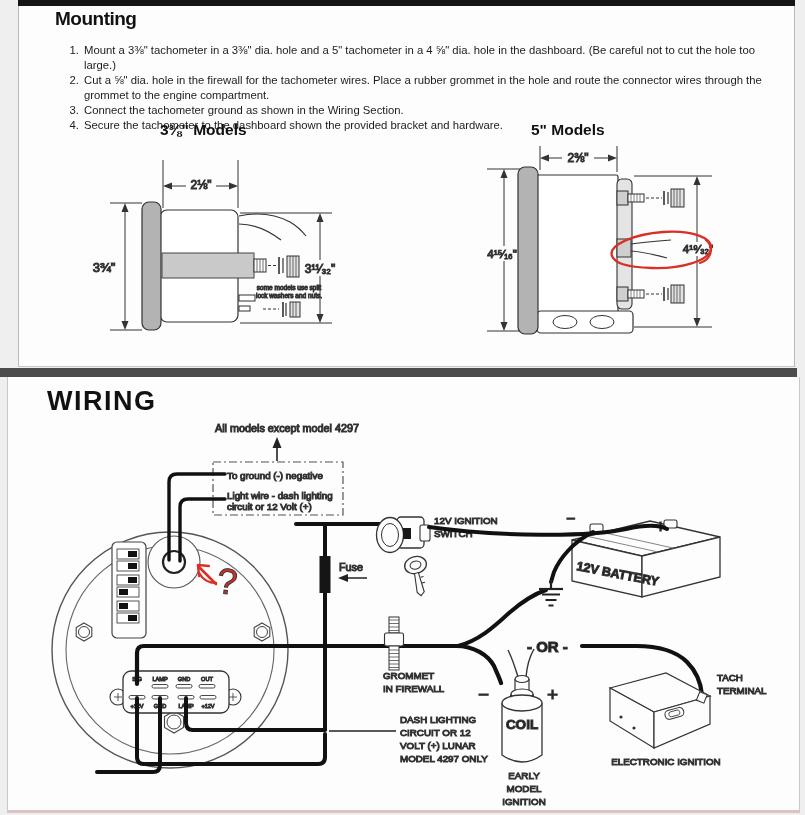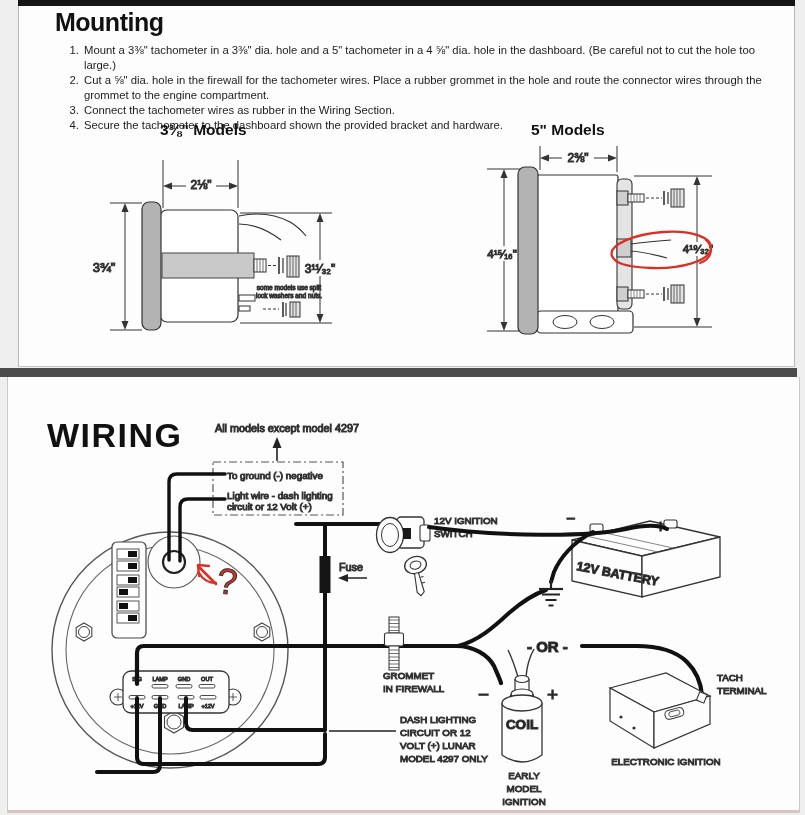--- a/index.html
+++ b/index.html
@@ -8,29 +8,29 @@
     background:#efefef;
     font-family:"Liberation Sans","DejaVu Sans",sans-serif;
     color:#1a1a1a;
   }
   .topbar{position:absolute;left:18px;top:0;width:777px;height:6px;background:#151515;}
   .mounting-box{position:absolute;left:18px;top:0;width:775px;height:366px;background:#fdfdfd;
     border-left:1px solid #b9b9b9;border-right:1px solid #b9b9b9;border-bottom:1px solid #c8c8c8;}
   .divider{position:absolute;left:0;top:368px;width:797px;height:9px;background:#4c4c4c;}
   .wiring-box{position:absolute;left:7px;top:377px;width:791px;height:433px;background:#fdfdfd;
     border-left:1px solid #c9c9c9;border-right:1px solid #c9c9c9;border-bottom:3px solid #dcc3c3;}
-  .mounting-title{position:absolute;left:55px;top:8px;font-size:25px;font-weight:bold;letter-spacing:-0.5px;color:#111;}
+  .mounting-title{position:absolute;left:55px;top:8px;font-size:19px;font-weight:bold;letter-spacing:-0.5px;color:#111;}
   .instructions{position:absolute;left:64px;top:43px;width:720px;font-size:11.3px;line-height:15px;color:#1c1c1c;}
   .instr{display:flex;}
   .instr .num{width:15px;text-align:right;margin-right:5px;flex:none;}
   .instr .txt{flex:1;}
   .model-title{position:absolute;font-size:15.5px;font-weight:bold;color:#111;}
   .mt-338{left:160px;top:121px;}
   .mt-5{left:531px;top:121px;}
-  .wiring-title{position:absolute;left:47px;top:416px;font-size:34px;font-weight:bold;letter-spacing:1.5px;color:#111;}
+  .wiring-title{position:absolute;left:47px;top:386px;font-size:27px;font-weight:bold;letter-spacing:1.5px;color:#111;}
   svg.overlay{position:absolute;left:0;top:0;}
   svg text{font-family:"Liberation Sans","DejaVu Sans",sans-serif;fill:#1a1a1a;}
   .t5{font-size:5.6px;}
   .t6{font-size:6.5px;fill:#555;}
   .t10{font-size:9.8px;}
   .t11{font-size:10.8px;}
   .t12{font-size:12px;}
   .t115{font-size:11.5px;}
   .t13{font-size:13px;}
   .tcoil{font-size:13.5px;font-weight:bold;}
@@ -55,21 +55,21 @@
   <div class="instr">
     <span class="num">1.</span>
     <span class="txt">Mount a 3⅜" tachometer in a 3⅜" dia. hole and a 5" tachometer in a 4 ⅝" dia. hole in the dashboard. (Be careful not to cut the hole too large.)</span>
   </div>
   <div class="instr">
     <span class="num">2.</span>
     <span class="txt">Cut a ⅝" dia. hole in the firewall for the tachometer wires. Place a rubber grommet in the hole and route the connector wires through the grommet to the engine compartment.</span>
   </div>
   <div class="instr">
     <span class="num">3.</span>
-    <span class="txt">Connect the tachometer wires as rubber in the Wiring Section.</span>
+    <span class="txt">Connect the tachometer ground as shown in the Wiring Section.</span>
   </div>
   <div class="instr">
     <span class="num">4.</span>
     <span class="txt">Secure the tachometer to the dashboard shown the provided bracket and hardware.</span>
   </div>
 </div>
 
 <div class="model-title mt-338">3⅜" Models</div>
 <div class="model-title mt-5">5" Models</div>
 <div class="wiring-title">WIRING</div>

